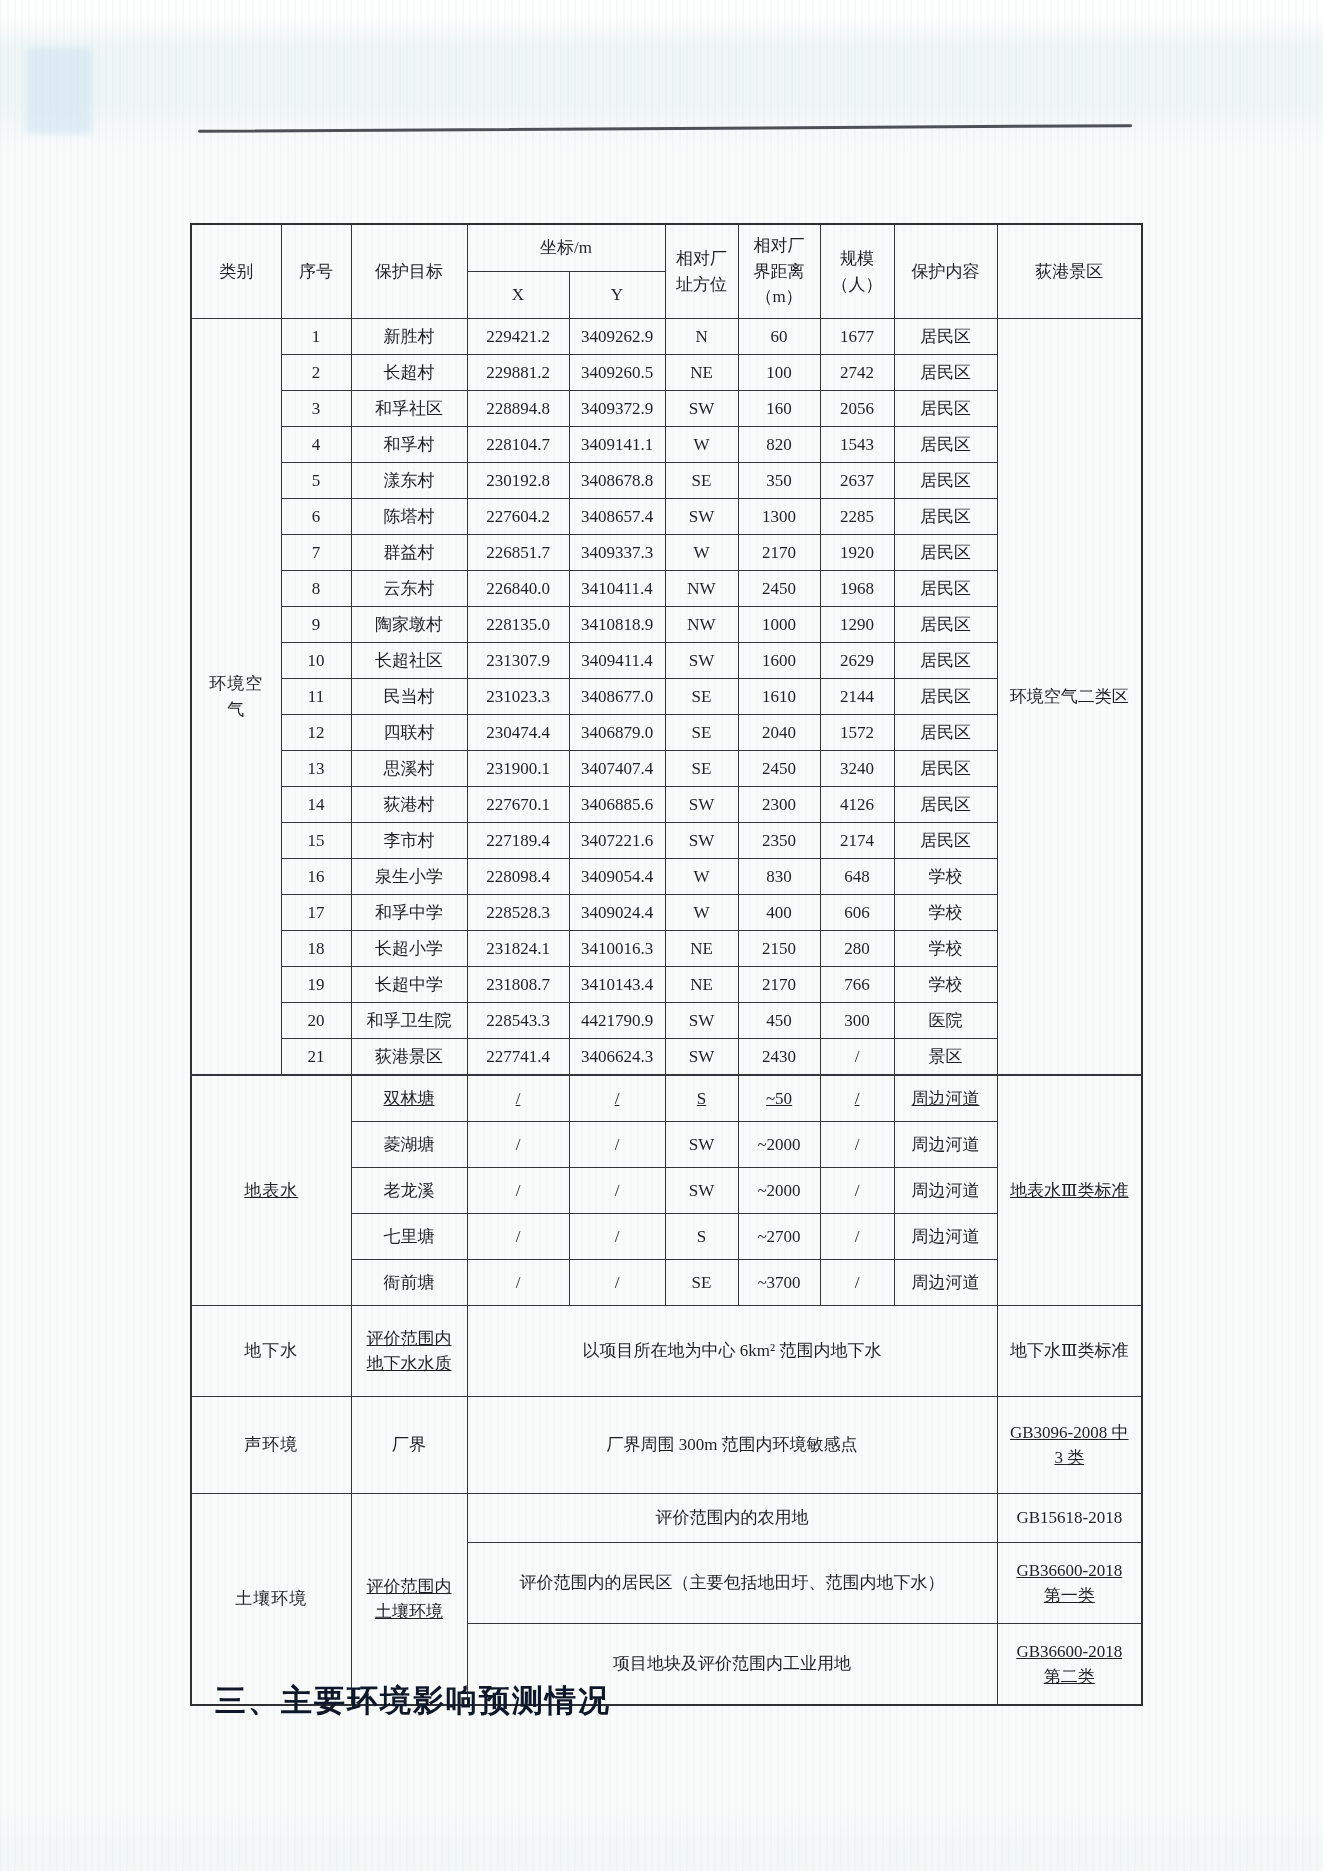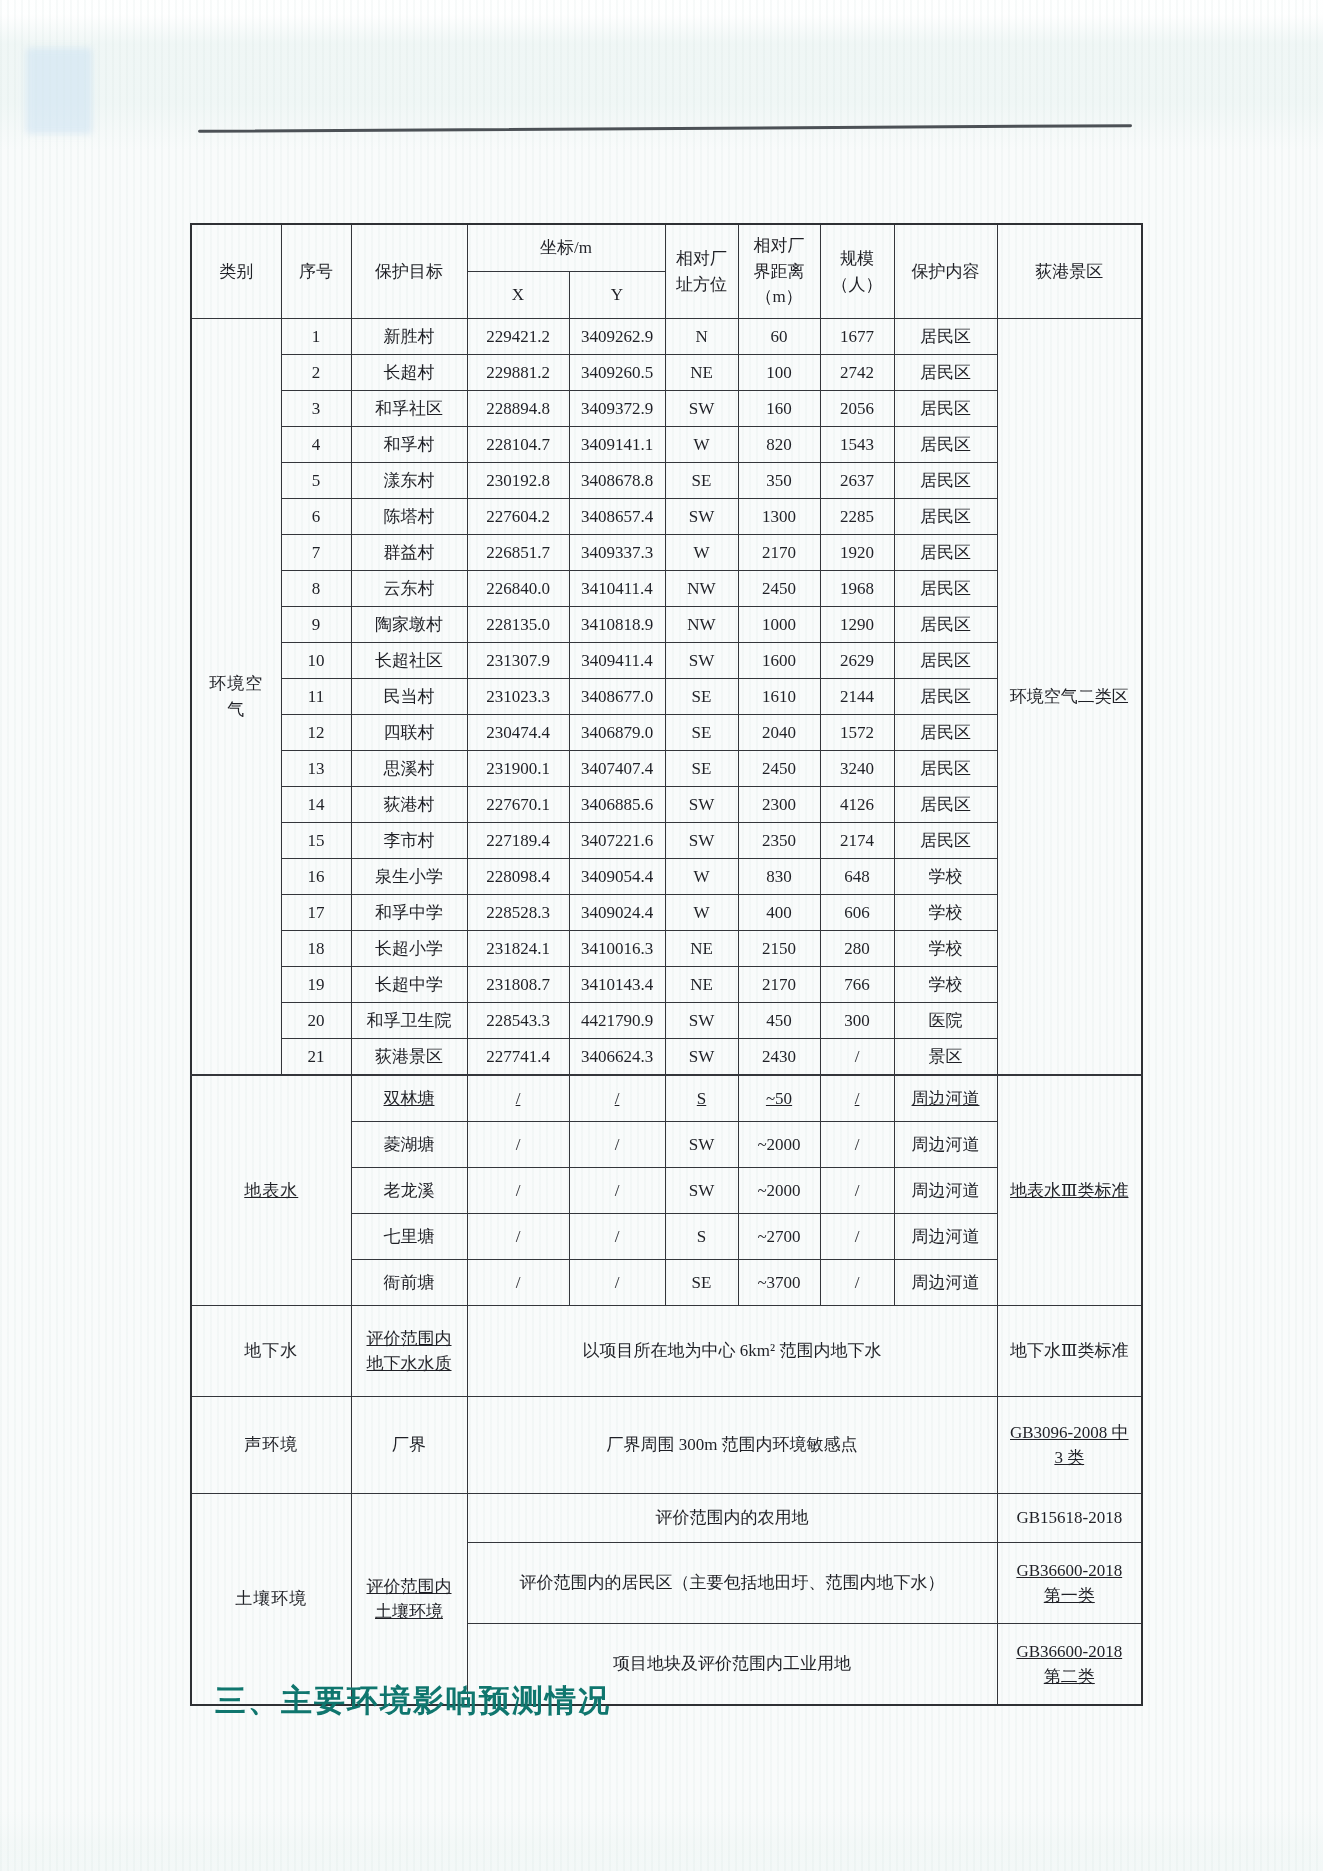--- a/index.html
+++ b/index.html
@@ -50,21 +50,21 @@
   tr.r-gw td{height:88px;}
   tr.r-noise td{height:94px;}
   tr.r-soil1 td{height:46px;margin-left:46px;}
   tr.r-soil2 td{height:78px;}
   tr.r-soil3 td{height:78px;}
   td.gap-lines, th.gap-lines{line-height:2.35;text-decoration:underline;}
   td.cat{letter-spacing:1px;}
   .footer-heading{
     position:absolute;left:215px;top:1680px;
     font-family:Liberation Mono, monospace;
-    font-size:31px;font-weight:700;color:#0f766e;letter-spacing:2px;
+    font-size:31px;font-weight:700;color:#0f172a;letter-spacing:2px;
   }
 </style>
 </head>
 <body>
 
 <div class="page">
   <div class="streaks"></div>
   <div class="corner-patch"></div>
   <div class="header-rule"></div>
 

